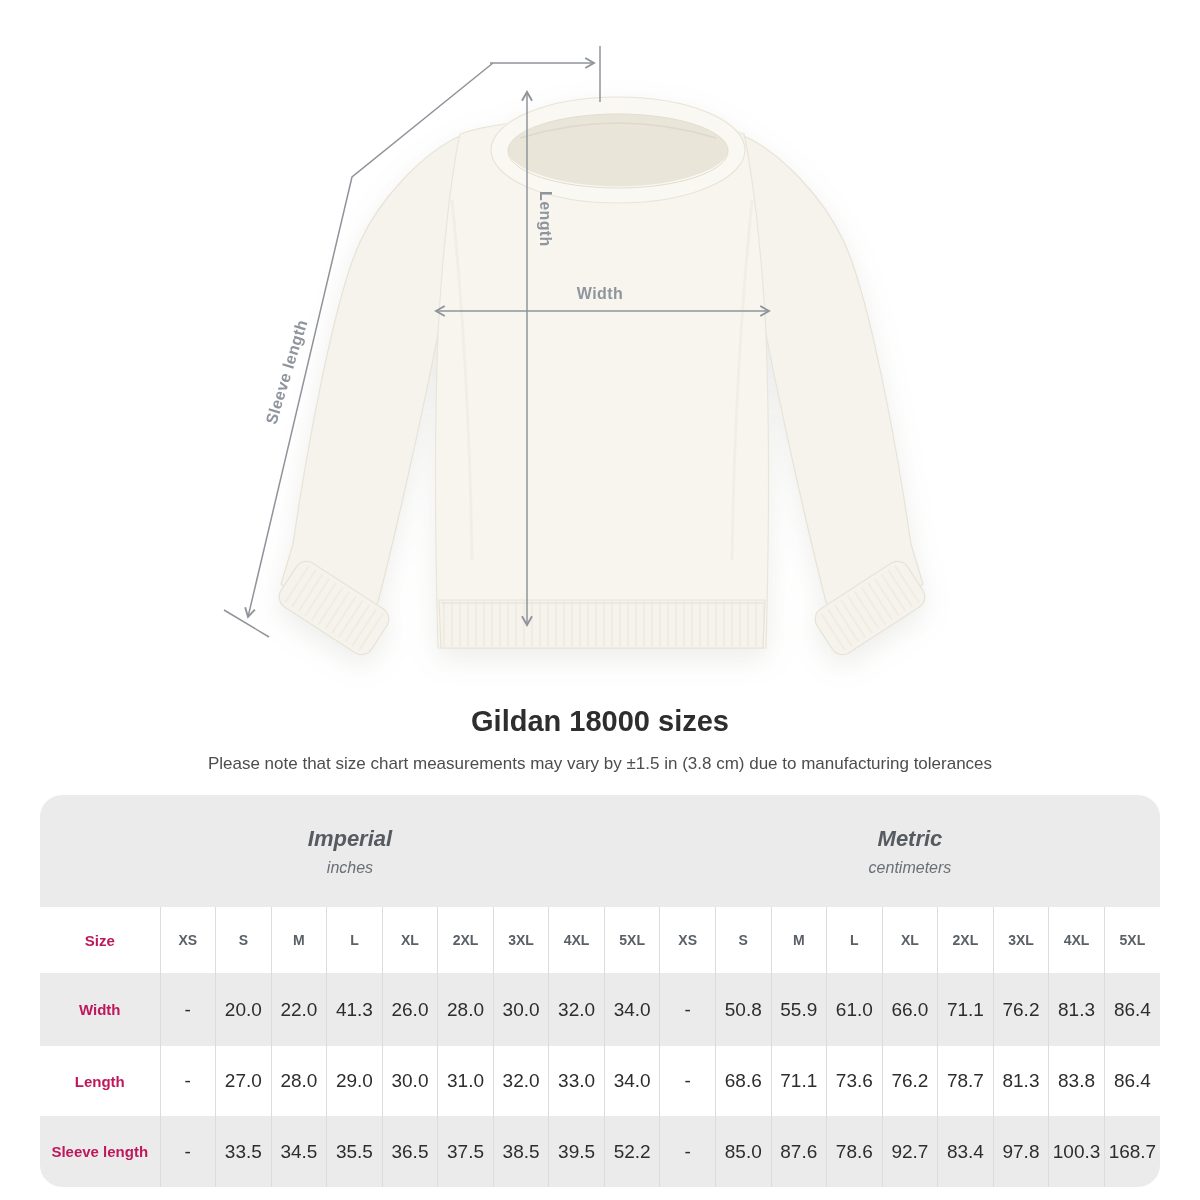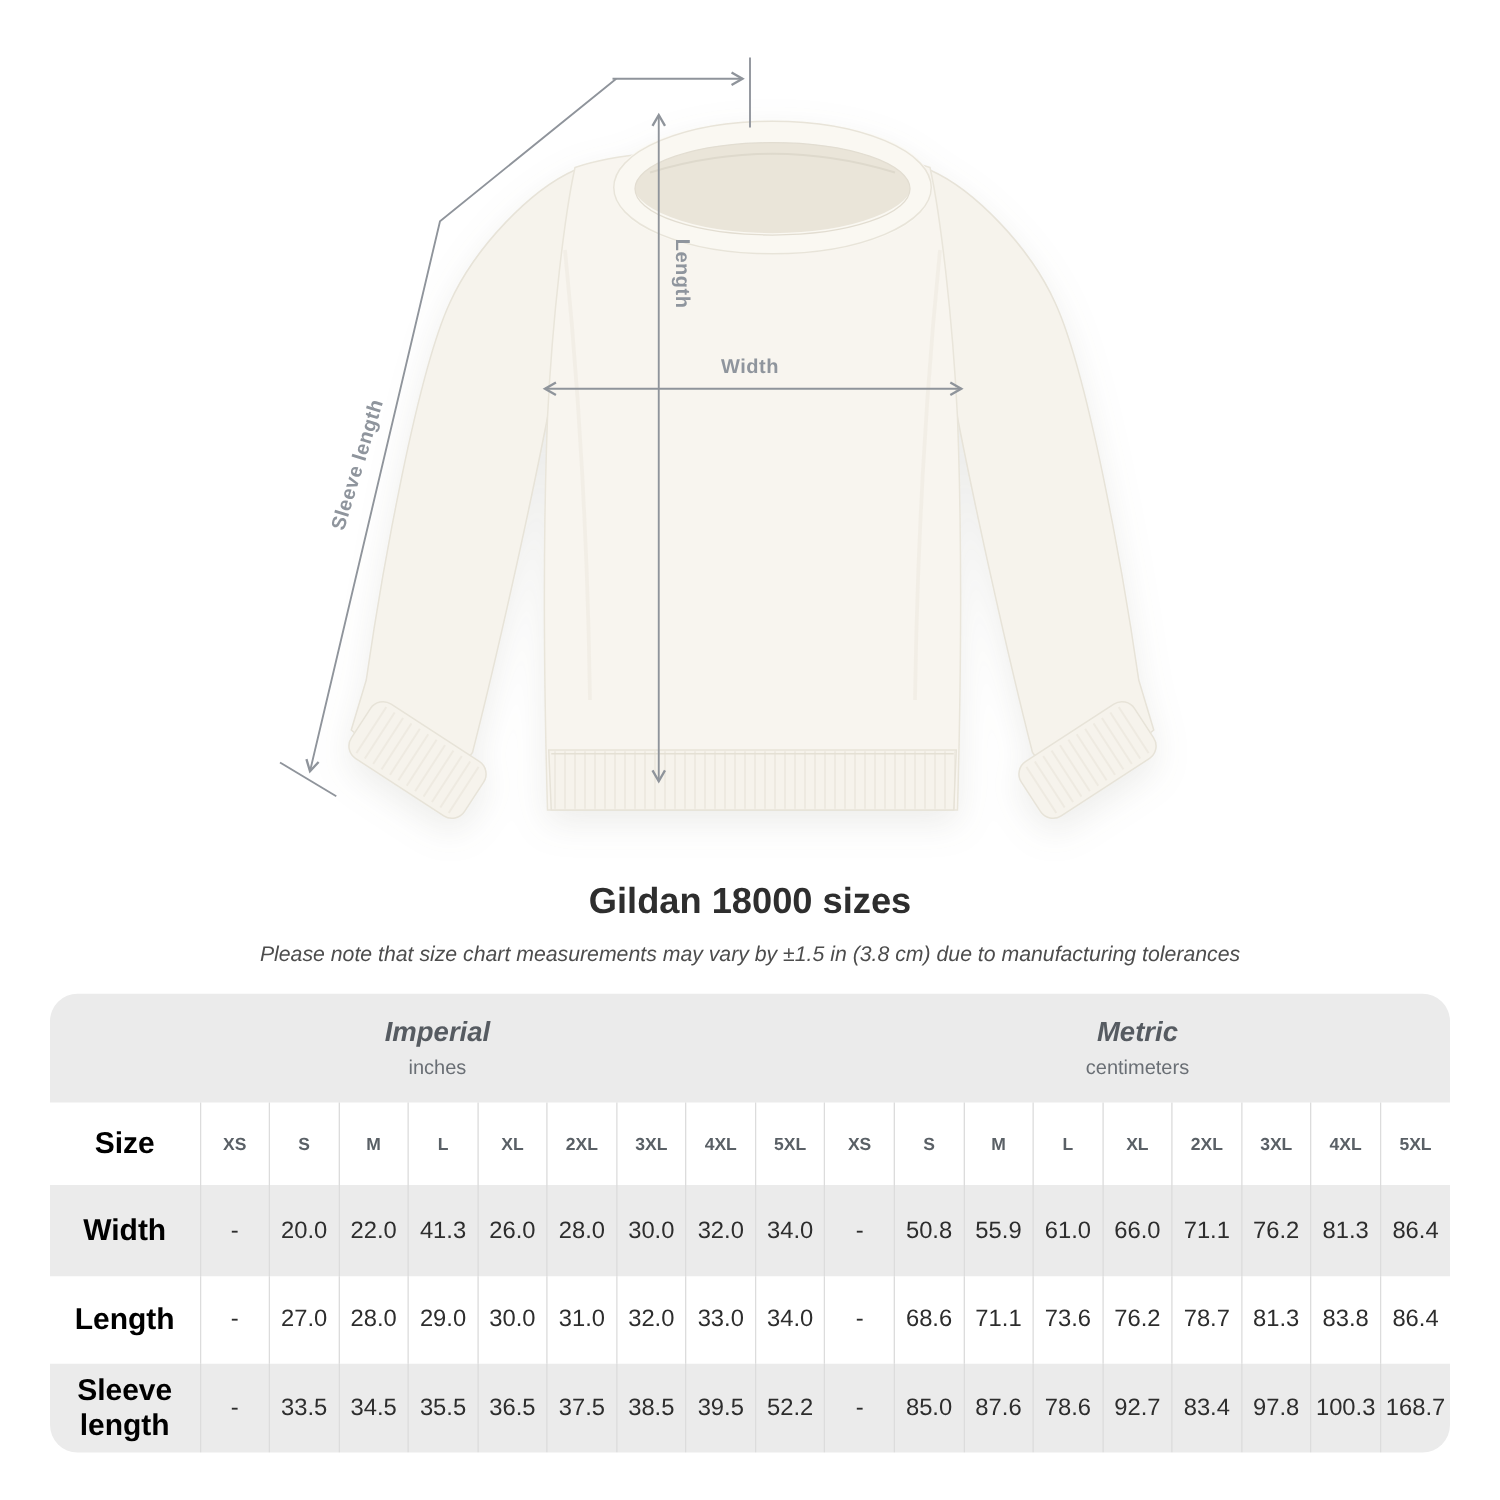--- a/index.html
+++ b/index.html
@@ -13,38 +13,38 @@
   .dim-label{
     position:absolute;color:#8f959d;font-weight:bold;font-size:16px;
     letter-spacing:.4px;user-select:none;white-space:nowrap;
   }
   #lbl-length{left:536px;top:191px;writing-mode:vertical-rl;}
   #lbl-width{left:500px;top:285px;width:200px;text-align:center;}
   #lbl-sleeve{left:287px;top:372px;transform:translate(-50%,-50%) rotate(-73deg);}
   
   .page-title{margin:4px 0 16px;text-align:center;font-size:29px;line-height:34px;
     font-weight:bold;color:#2e2e2e;}
-  .page-note{margin:11px 0 0;text-align:center;font-style:italic;font-size:17px;
+  .page-note{margin:11px 0 0;text-align:center;font-size:17px;
     color:#4d4d4d;}
   
   .card{
     width:1120px;margin:21px auto 0;background:#ebebeb;border-radius:22px;
     overflow:hidden;
   }
   table.sizechart{width:100%;border-collapse:collapse;table-layout:fixed;}
   .sizechart td,.sizechart th{padding:0;text-align:center;vertical-align:middle;}
-  .unit-row th{height:87px;font-weight:normal;vertical-align:middle;}
+  .unit-row th{height:112px;font-weight:normal;vertical-align:middle;}
   .unit-name{font-weight:bold;font-style:italic;font-size:22px;color:#565b61;}
-  .unit-sub{font-size:16px;color:#6a6f75;margin-top:7px;}
+  .unit-sub{font-style:italic;font-size:16px;color:#6a6f75;margin-top:7px;}
   .head-row{background:#ffffff;}
   .head-row th{height:66px;font-size:14px;font-weight:bold;color:#5a6066;}
   .row-a{background:transparent;}   
   .row-b{background:#ffffff;}
   .data-row td{font-size:19px;color:#2d2d2d;}
-  .data-row .row-label,.head-row .row-label{font-size:24px;font-weight:bold;color:#000000;}
+  .data-row .row-label,.head-row .row-label{font-size:15px;font-weight:bold;color:#be185d;}
   .r1 td{height:73px;} .r2 td{height:70px;} .r3 td{height:71px;}
   .head-row th + th,.data-row td + td{border-left:1px solid #dcdcdc;}
 </style>
 </head>
 <body>
 
 <div id="app">
 
   <div class="figure">
     <svg width="1200" height="700" viewBox="0 0 1200 700">

